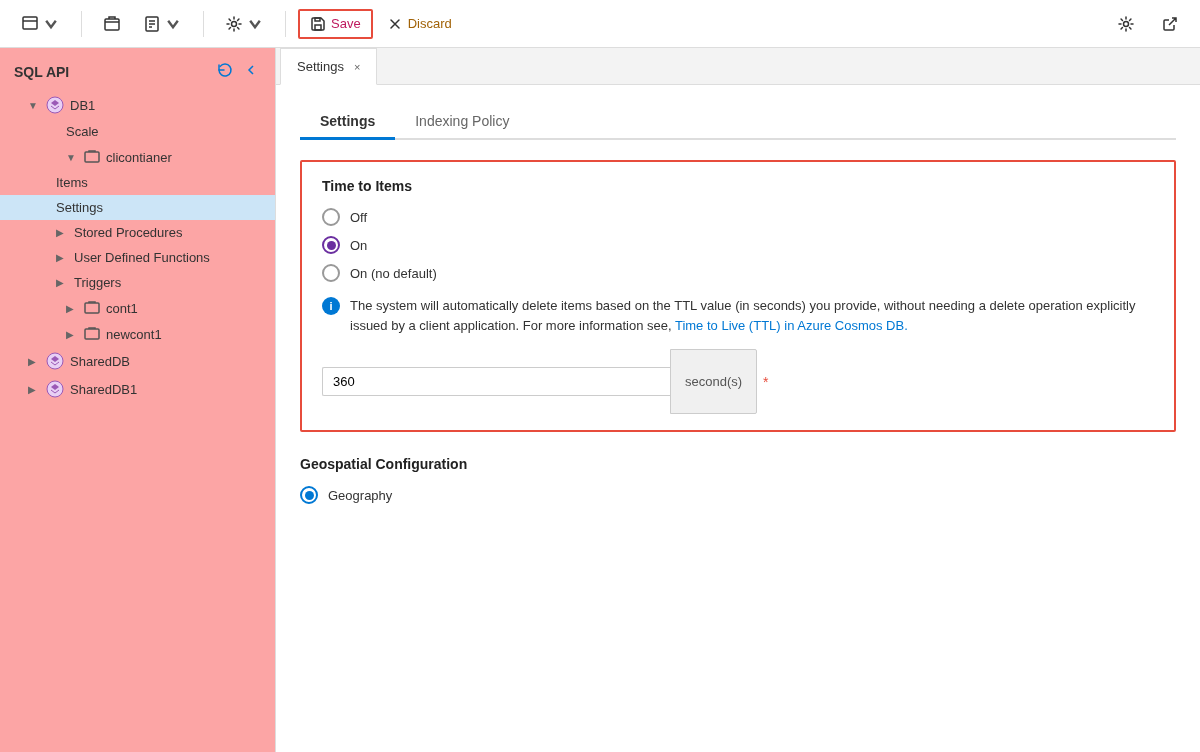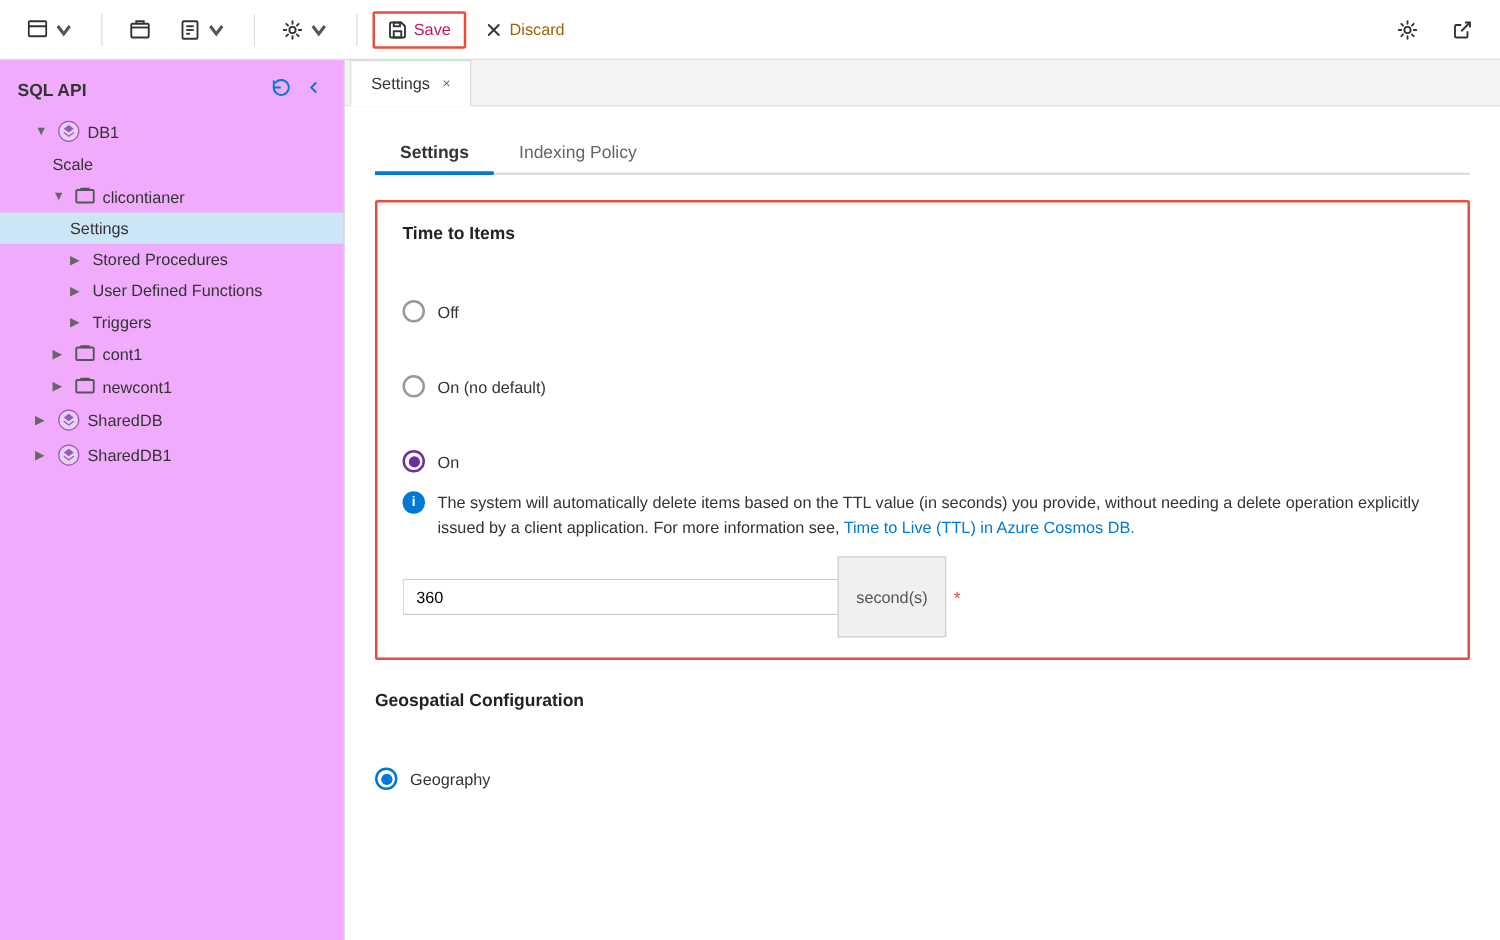--- a/index.html
+++ b/index.html
@@ -29,38 +29,38 @@
     .toolbar-spacer { flex: 1; }
     .toolbar-right { display: flex; align-items: center; gap: 8px; margin-left: auto; }
 
     
     .app-body {
       display: flex; height: calc(752px - 48px);
     }
 
     
     .sidebar {
-      width: 276px; background: #f0abfc; border-right: 1px solid #ddd;
+      width: 276px; background: #fca5a5; border-right: 1px solid #ddd;
       overflow-y: auto; flex-shrink: 0;
     }
     .sidebar-header {
       display: flex; align-items: center; justify-content: space-between;
       padding: 12px 14px 8px; font-size: 14px; font-weight: 600;
     }
     .sidebar-header-actions { display: flex; gap: 6px; }
     .sidebar-icon-btn { background: none; border: none; cursor: pointer; color: #0078d4; padding: 2px; }
 
     .tree-item {
       display: flex; align-items: center; padding: 5px 14px;
       cursor: pointer; gap: 6px; font-size: 13px; color: #333;
       white-space: nowrap;
     }
     .tree-item.selected { background: #cce5f7; }
     .tree-item.indent-1 { padding-left: 28px; }
-    .tree-item.indent-2 { padding-left: 42px; }
+    .tree-item.indent-2 { padding-left: 66px; }
     .tree-item.indent-3 { padding-left: 56px; }
     .chevron { font-size: 10px; color: #666; width: 12px; display: inline-block; }
 
     
     .main-content {
       flex: 1; background: #fff; overflow-y: auto;
     }
 
     
     .tab-bar {
@@ -97,21 +97,21 @@
     .section-title {
       font-size: 14px; font-weight: 700; margin-bottom: 14px; color: #222;
     }
     .ttl-section {
       border: 2px solid #e74c3c; padding: 16px 20px; margin-bottom: 24px;
       border-radius: 2px;
     }
 
     
     .radio-group { display: flex; flex-direction: column; gap: 10px; }
-    .radio-item { display: flex; align-items: center; gap: 10px; cursor: pointer; margin-top: 32px; }
+    .radio-item { display: flex; align-items: center; gap: 10px; cursor: pointer; }
     .radio-circle {
       width: 18px; height: 18px; border-radius: 50%;
       border: 2px solid #999; display: inline-flex; align-items: center; justify-content: center;
       background: #fff; flex-shrink: 0;
     }
     .radio-circle.checked {
       border-color: #6b2fa0;
     }
     .radio-circle.checked::after {
       content: ''; width: 9px; height: 9px; border-radius: 50%; background: #6b2fa0;
@@ -270,20 +270,23 @@
 
     <div class="tree-item indent-2">
       <span class="chevron">▼</span>
       <svg width="16" height="16" viewBox="0 0 16 16" fill="none">
         <rect x="1" y="3" width="14" height="10" rx="1" stroke="#555" stroke-width="1.5"></rect>
         <path d="M5 3V2h6v1" stroke="#555" stroke-width="1.5"></path>
       </svg>
       <span>clicontianer</span>
     </div>
 
+    <div class="tree-item indent-3">
+      <span>Items</span>
+    </div>
 
     <div class="tree-item indent-3 selected">
       <span>Settings</span>
     </div>
 
     <div class="tree-item indent-3">
       <span class="chevron">▶</span>
       <span>Stored Procedures</span>
     </div>
 
@@ -359,27 +362,27 @@
       <div class="ttl-section">
         <div class="section-title">Time to Items</div>
         <div class="radio-group">
 
           <label class="radio-item">
             <div class="radio-circle"></div>
             <span class="radio-label">Off</span>
           </label>
 
           <label class="radio-item">
+            <div class="radio-circle checked"></div>
+            <span class="radio-label">On</span>
+          </label>
+
+          <label class="radio-item">
             <div class="radio-circle"></div>
             <span class="radio-label">On (no default)</span>
-          </label>
-
-          <label class="radio-item">
-            <div class="radio-circle checked"></div>
-            <span class="radio-label">On</span>
           </label>
         </div>
 
         <div class="info-box">
           <div class="info-icon">i</div>
           <div class="info-text">
             <span>The system will automatically delete items based on the TTL value (in seconds) you provide, without needing a delete operation explicitly issued by a client application. For more information see,</span>
             <a href="#" class="info-link">Time to Live (TTL) in Azure Cosmos DB.</a>
           </div>
         </div>

